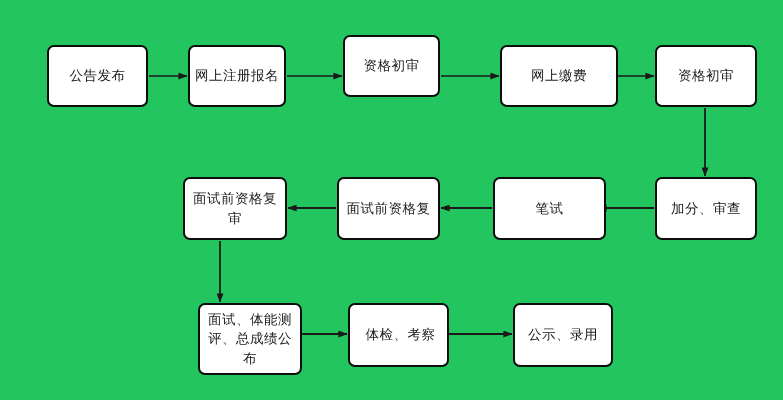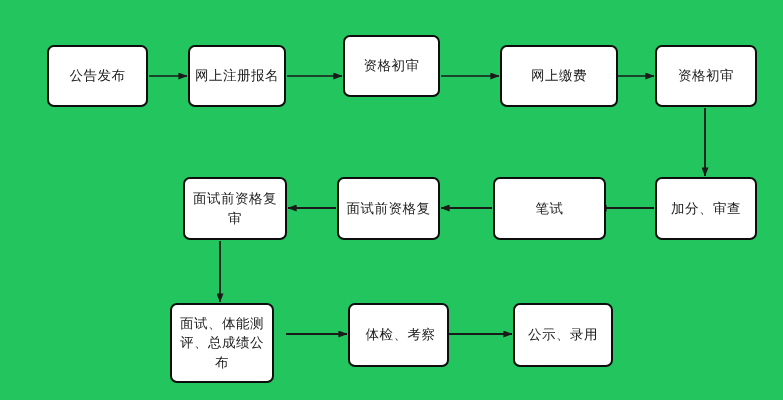--- a/index.html
+++ b/index.html
@@ -103,21 +103,21 @@
 
   <div class="node" style="left:337px; top:177px; width:103px; height:63px;">
     <span class="label">面试前资格复</span>
   </div>
 
   <div class="node" style="left:183px; top:177px; width:104px; height:63px;">
     <span class="label">面试前资格复
 审</span>
   </div>
 
-  <div class="node" style="left:170px; top:303px; width:104px; height:80px;border-radius:7px;">
+  <div class="node" style="left:198px; top:303px; width:104px; height:72px;border-radius:7px;">
     <span class="label">面试、体能测
 评、总成绩公
 布</span>
   </div>
 
   <div class="node" style="left:348px; top:303px; width:101px; height:64px;padding-left:8px;">
     <span class="label">体检、考察</span>
   </div>
 
   <div class="node" style="left:513px; top:303px; width:100px; height:64px;">

